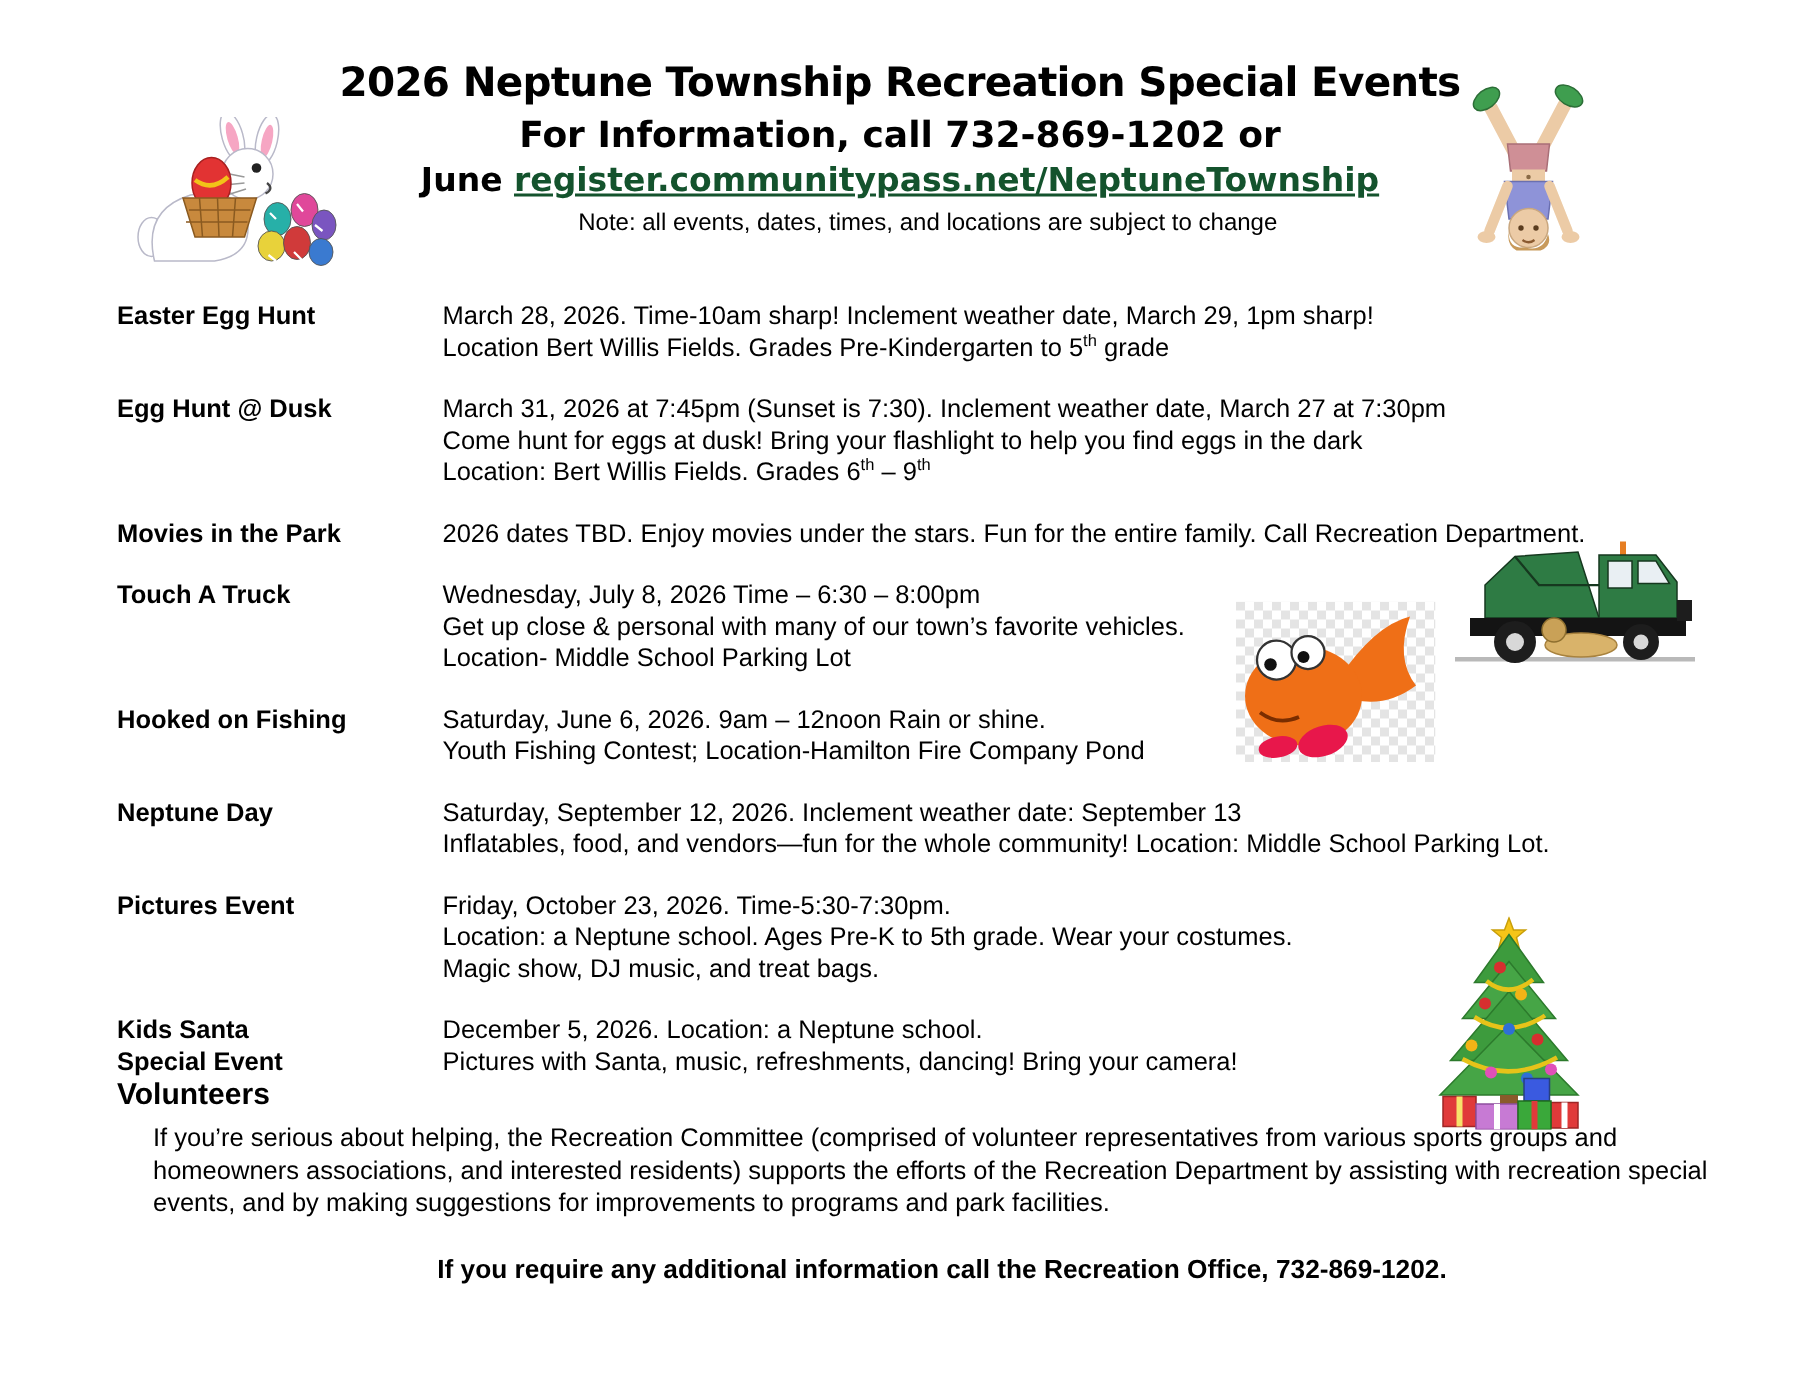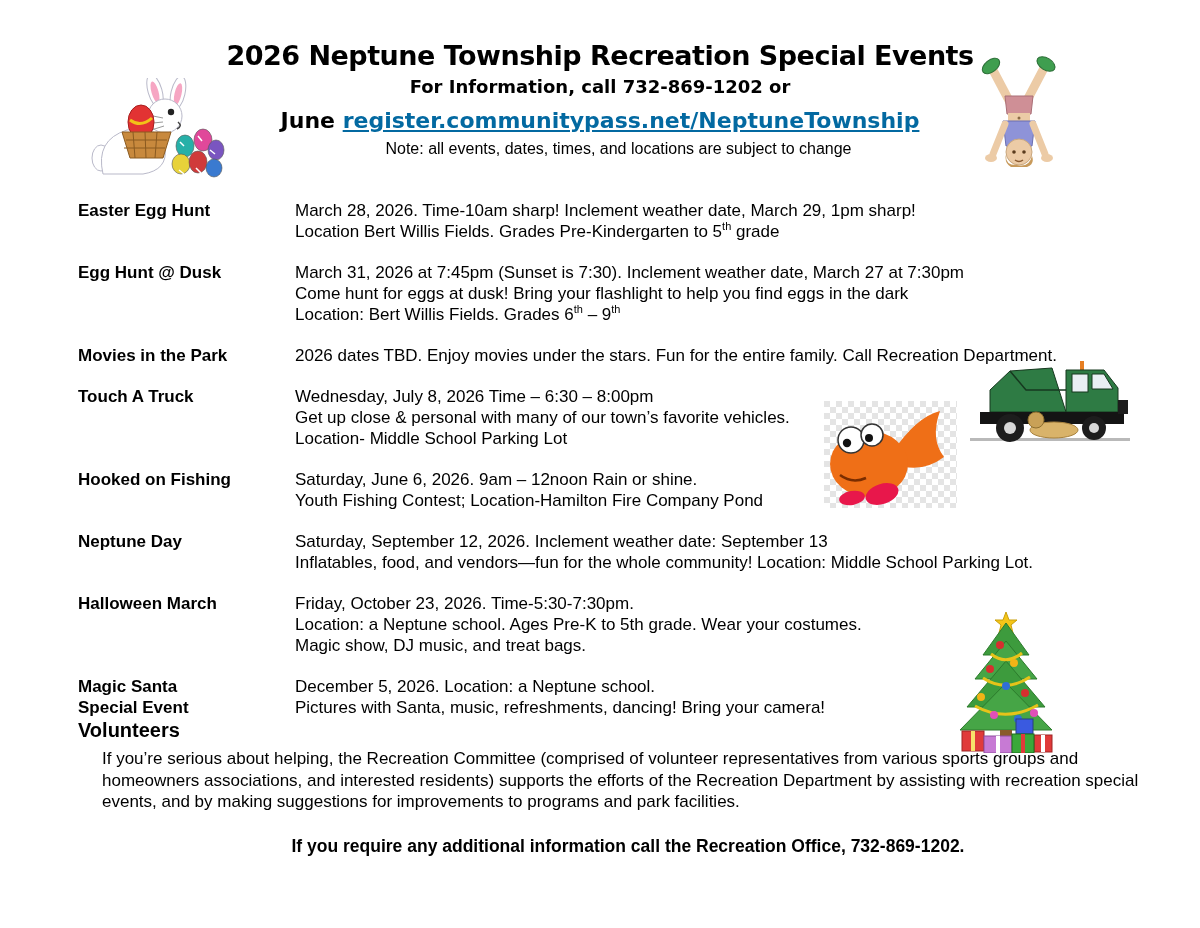--- a/index.html
+++ b/index.html
@@ -4,21 +4,21 @@
 <style>
   * { margin:0; padding:0; box-sizing:border-box; }
   body { background:#fff; }
   .page {
     position:relative; width:1200px; height:928px; background:#ffffff;
     font-family:"Liberation Sans", sans-serif; color:#000; overflow:hidden;
   }
   
   .hline { position:absolute; left:0; width:100%; text-align:center; }
   .title { top:30px; font-family:"DejaVu Sans", sans-serif; font-weight:bold; font-size:27px; letter-spacing:-0.5px;margin-top:10px; }
-  .info  { top:76px; font-family:"DejaVu Sans", sans-serif; font-weight:bold; font-size:18px; }
+  .info  { top:76px; font-family:"DejaVu Sans", sans-serif; font-weight:bold; font-size:24px; }
   .visit { top:108px; font-family:"DejaVu Sans", sans-serif; font-weight:bold; font-size:22px; }
   .visit a { text-decoration:underline; }
   .note  { top:140px; font-size:16px;padding-left:37px; }
   
   .events { position:absolute; top:184px; left:78px; width:1060px;margin-top:16px; }
   .event-row { display:flex; margin-bottom:20px; }
   .event-label { width:217px; flex:none; font-weight:bold; font-size:17px; line-height:21px; }
   .event-desc { font-size:17px; line-height:21px; }
   .event-desc sup { font-size:11px; line-height:0; }
   
@@ -35,21 +35,21 @@
   .img-fish  { left:824px; top:401px; width:133px; height:107px; }
   .img-tree  { left:956px; top:611px; width:100px; height:142px; }
 </style>
 </head>
 <body>
 
 <div class="page">
 
   <div class="hline title">2026 Neptune Township Recreation Special Events</div>
   <div class="hline info">For Information, call 732-869-1202 or</div>
-  <div class="hline visit"><span>June </span><a href="#" style="color: #0369a1;">register.communitypass.net/NeptuneTownship</a></div>
+  <div class="hline visit"><span>June </span><a href="#" style="color: #14532d;">register.communitypass.net/NeptuneTownship</a></div>
   <div class="hline note">Note: all events, dates, times, and locations are subject to change</div>
 
   <div class="events">
       <div class="event-row">
         <div class="event-label">
           <div>Easter Egg Hunt</div>
         </div>
         <div class="event-desc">
           <div class="desc-line"><span>March 28, 2026. Time-10am sharp!  Inclement weather date, March 29, 1pm sharp!</span></div>
           <div class="desc-line"><span>Location Bert Willis Fields.  Grades Pre-Kindergarten to 5</span><sup>th</sup><span> grade</span></div>
@@ -96,31 +96,31 @@
         <div class="event-label">
           <div>Neptune Day</div>
         </div>
         <div class="event-desc">
           <div class="desc-line"><span>Saturday, September 12, 2026. Inclement weather date: September 13</span></div>
           <div class="desc-line"><span>Inflatables, food, and vendors—fun for the whole community!  Location: Middle School Parking Lot.</span></div>
         </div>
       </div>
       <div class="event-row">
         <div class="event-label">
-          <div>Halloween March</div>
+          <div>Pictures Event</div>
         </div>
         <div class="event-desc">
           <div class="desc-line"><span>Friday, October 23, 2026.  Time-5:30-7:30pm.</span></div>
           <div class="desc-line"><span>Location: a Neptune school.  Ages Pre-K to 5th grade.   Wear your costumes.</span></div>
           <div class="desc-line"><span>Magic show, DJ music, and treat bags.</span></div>
         </div>
       </div>
       <div class="event-row">
         <div class="event-label">
-          <div>Magic Santa</div>
+          <div>Kids Santa</div>
           <div>Special Event</div>
         </div>
         <div class="event-desc">
           <div class="desc-line"><span>December 5, 2026.  Location: a Neptune school.</span></div>
           <div class="desc-line"><span>Pictures with Santa, music, refreshments, dancing! Bring your camera!</span></div>
         </div>
       </div>
     </div>
 
   <div class="volunteers">

